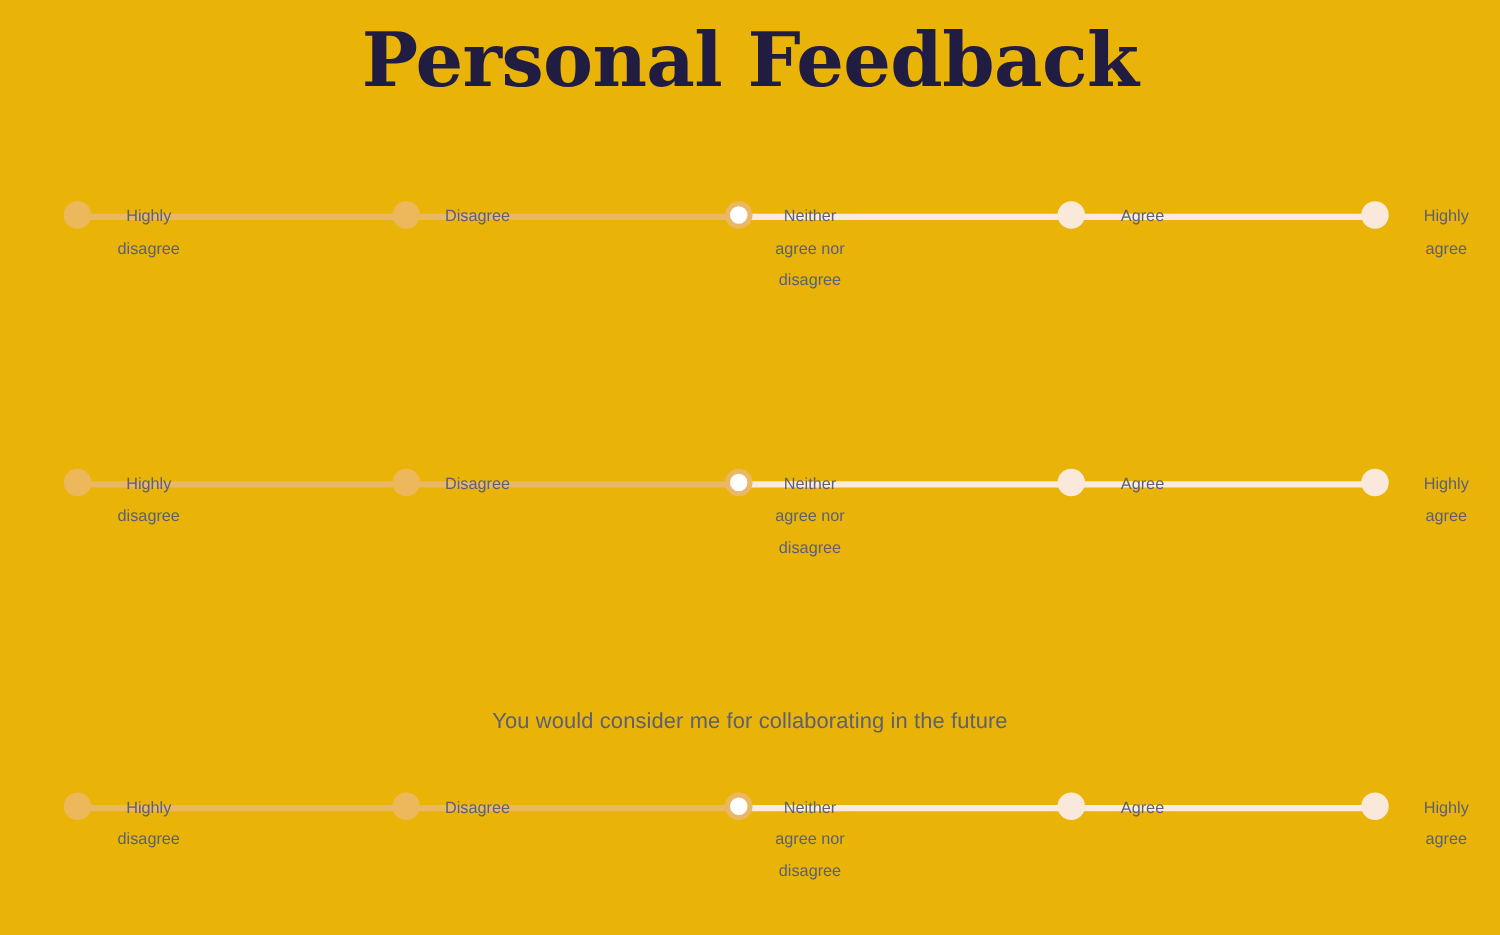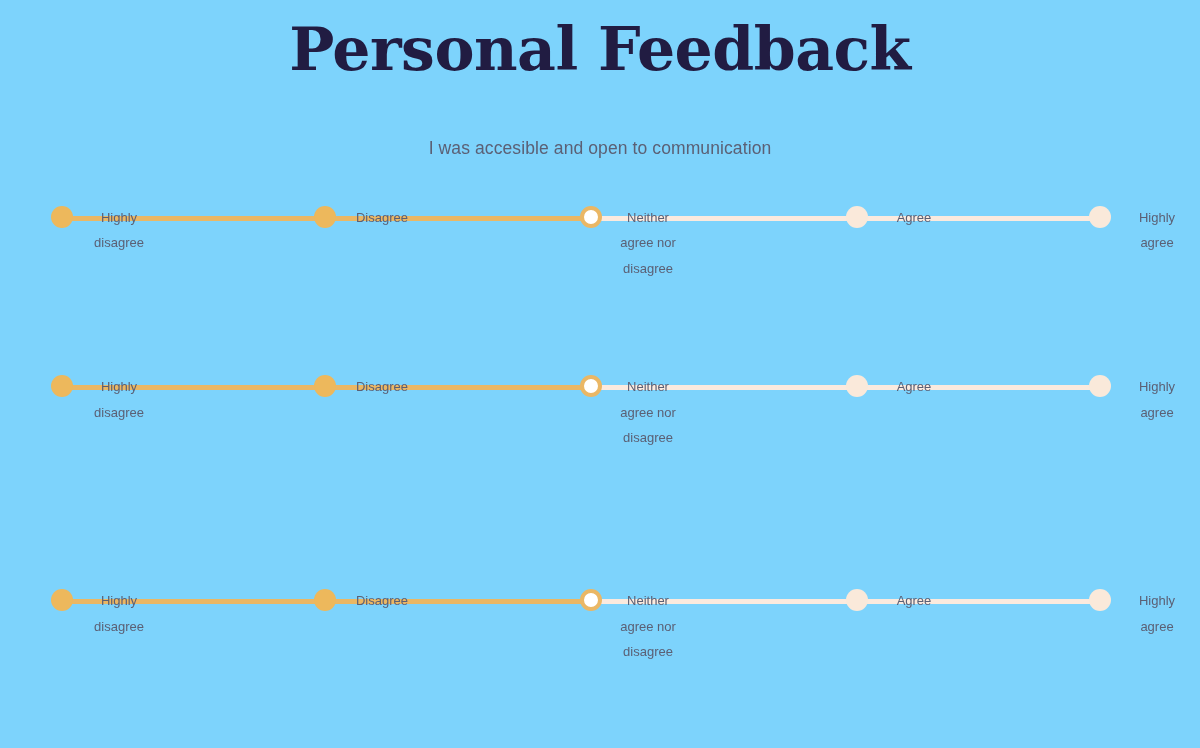--- a/index.html
+++ b/index.html
@@ -13,21 +13,21 @@
 
   body {
     font-family: "Liberation Sans", sans-serif;
     -webkit-font-smoothing: antialiased;
   }
 
   .page {
     position: relative;
     width: 1200px;
     height: 748px;
-    background: #7dd3fc;
+    background: #eab308;
     overflow: hidden;
   }
 
   
   .page-title {
     text-align: center;
     font-family: "DejaVu Serif", "Liberation Serif", serif;
     font-weight: 700;
     font-size: 60px;
     line-height: 1.05;
@@ -123,21 +123,20 @@
 </head>
 <body>
 
 <div class="page">
 
   <h1 class="page-title">Personal Feedback</h1>
 
   <div class="questions">
 
   <div class="question-block">
-        <div class="question-title">I was accesible and open to communication</div>
         <div class="slider">
           <div class="track track-active" style="left: 62px; width: 263px;"></div>
           <div class="track track-active" style="left: 325px; width: 266px;"></div>
           <div class="track track-inactive" style="left: 591px; width: 266px;"></div>
           <div class="track track-inactive" style="left: 857px; width: 243px;"></div>
           <div class="stop" style="left: 62px;">
             <div class="dot dot-filled"></div>
             <div class="stop-label">Highly disagree</div>
           </div>
           <div class="stop" style="left: 325px;">
@@ -180,20 +179,21 @@
             <div class="dot dot-pale"></div>
             <div class="stop-label">Agree</div>
           </div>
           <div class="stop" style="left: 1100px;">
             <div class="dot dot-pale"></div>
             <div class="stop-label align-left">Highly agree</div>
           </div>
         </div>
       </div>
       <div class="question-block">
+        <div class="question-title">You would consider me for collaborating in the future</div>
         <div class="slider">
           <div class="track track-active" style="left: 62px; width: 263px;"></div>
           <div class="track track-active" style="left: 325px; width: 266px;"></div>
           <div class="track track-inactive" style="left: 591px; width: 266px;"></div>
           <div class="track track-inactive" style="left: 857px; width: 243px;"></div>
           <div class="stop" style="left: 62px;">
             <div class="dot dot-filled"></div>
             <div class="stop-label">Highly disagree</div>
           </div>
           <div class="stop" style="left: 325px;">

